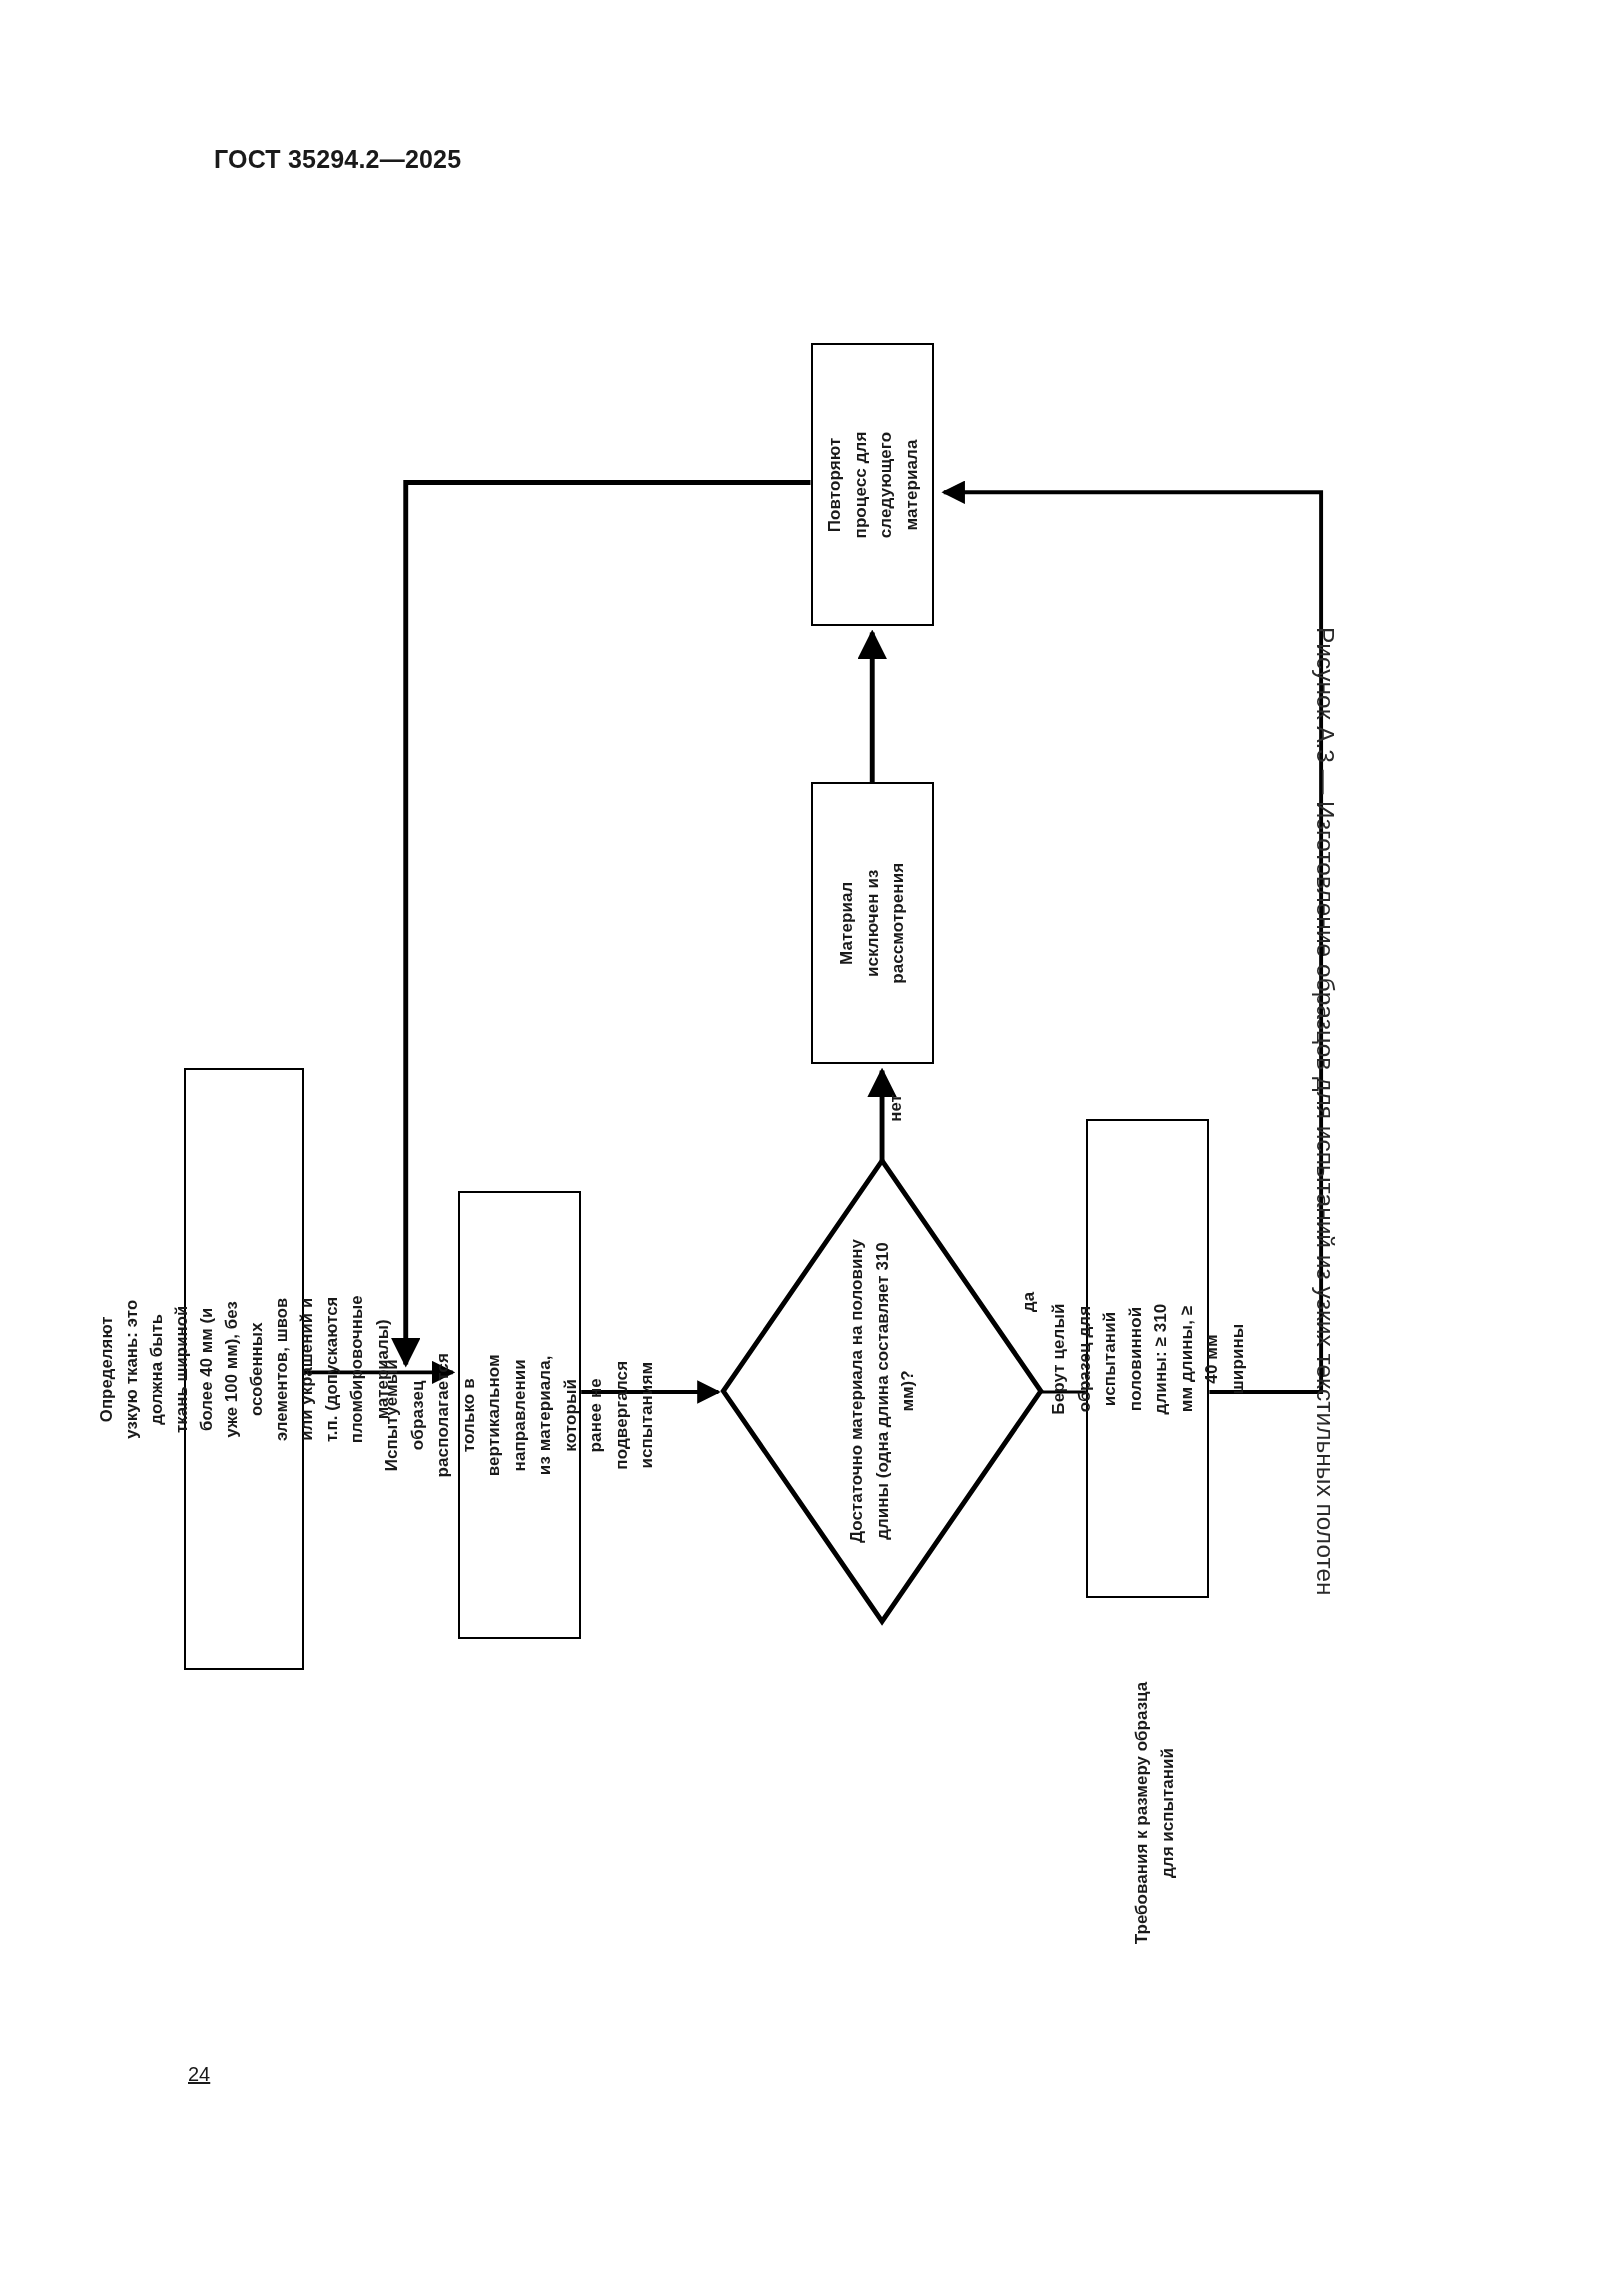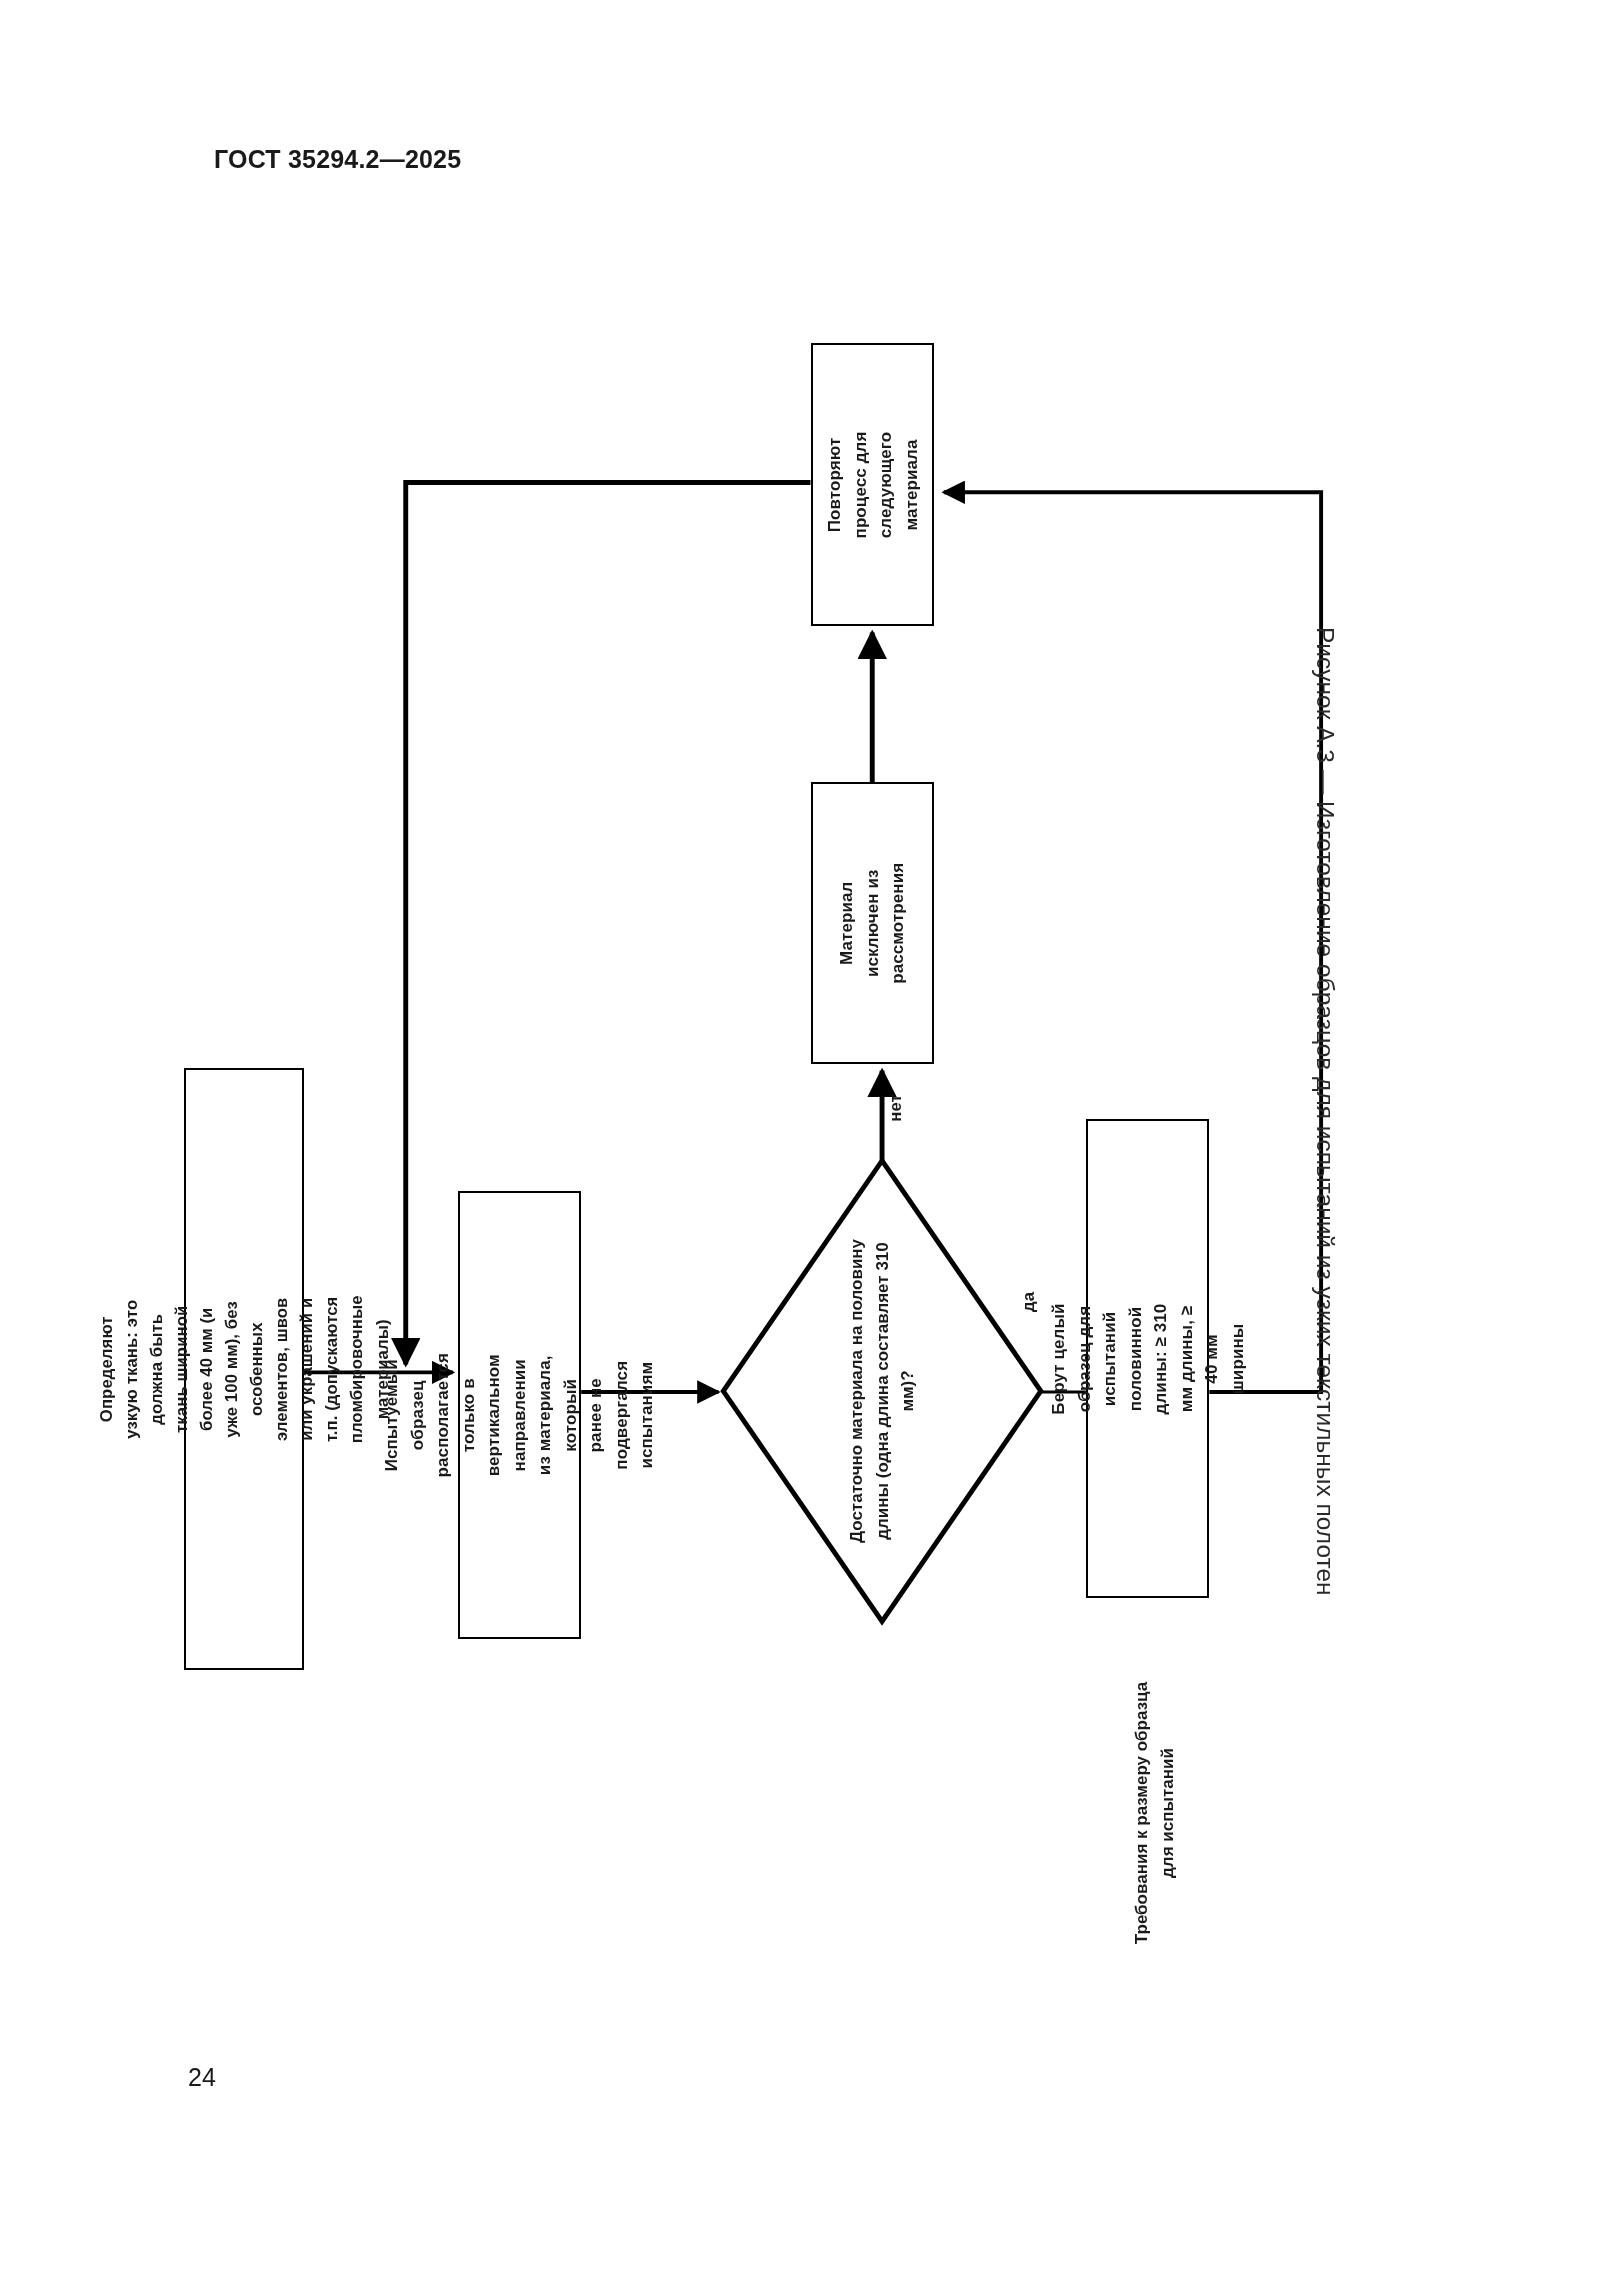--- a/index.html
+++ b/index.html
@@ -24,21 +24,22 @@
     font-size: 25px;
     font-weight: bold;
     letter-spacing: 0.2px;
     white-space: nowrap;
     margin-left: 32px;
   }
   #page-number {
     position: absolute;
     left: 188px;
     top: 2063px;
-    font-size: 25px;
+    font-size: 20px;
+    text-decoration: underline;
   }
 
   
   #figure-caption {
     position: absolute;
     left: 1339px;
     top: 627px;
     width: 1000px;
     transform-origin: 0 0;
     transform: rotate(90deg);

